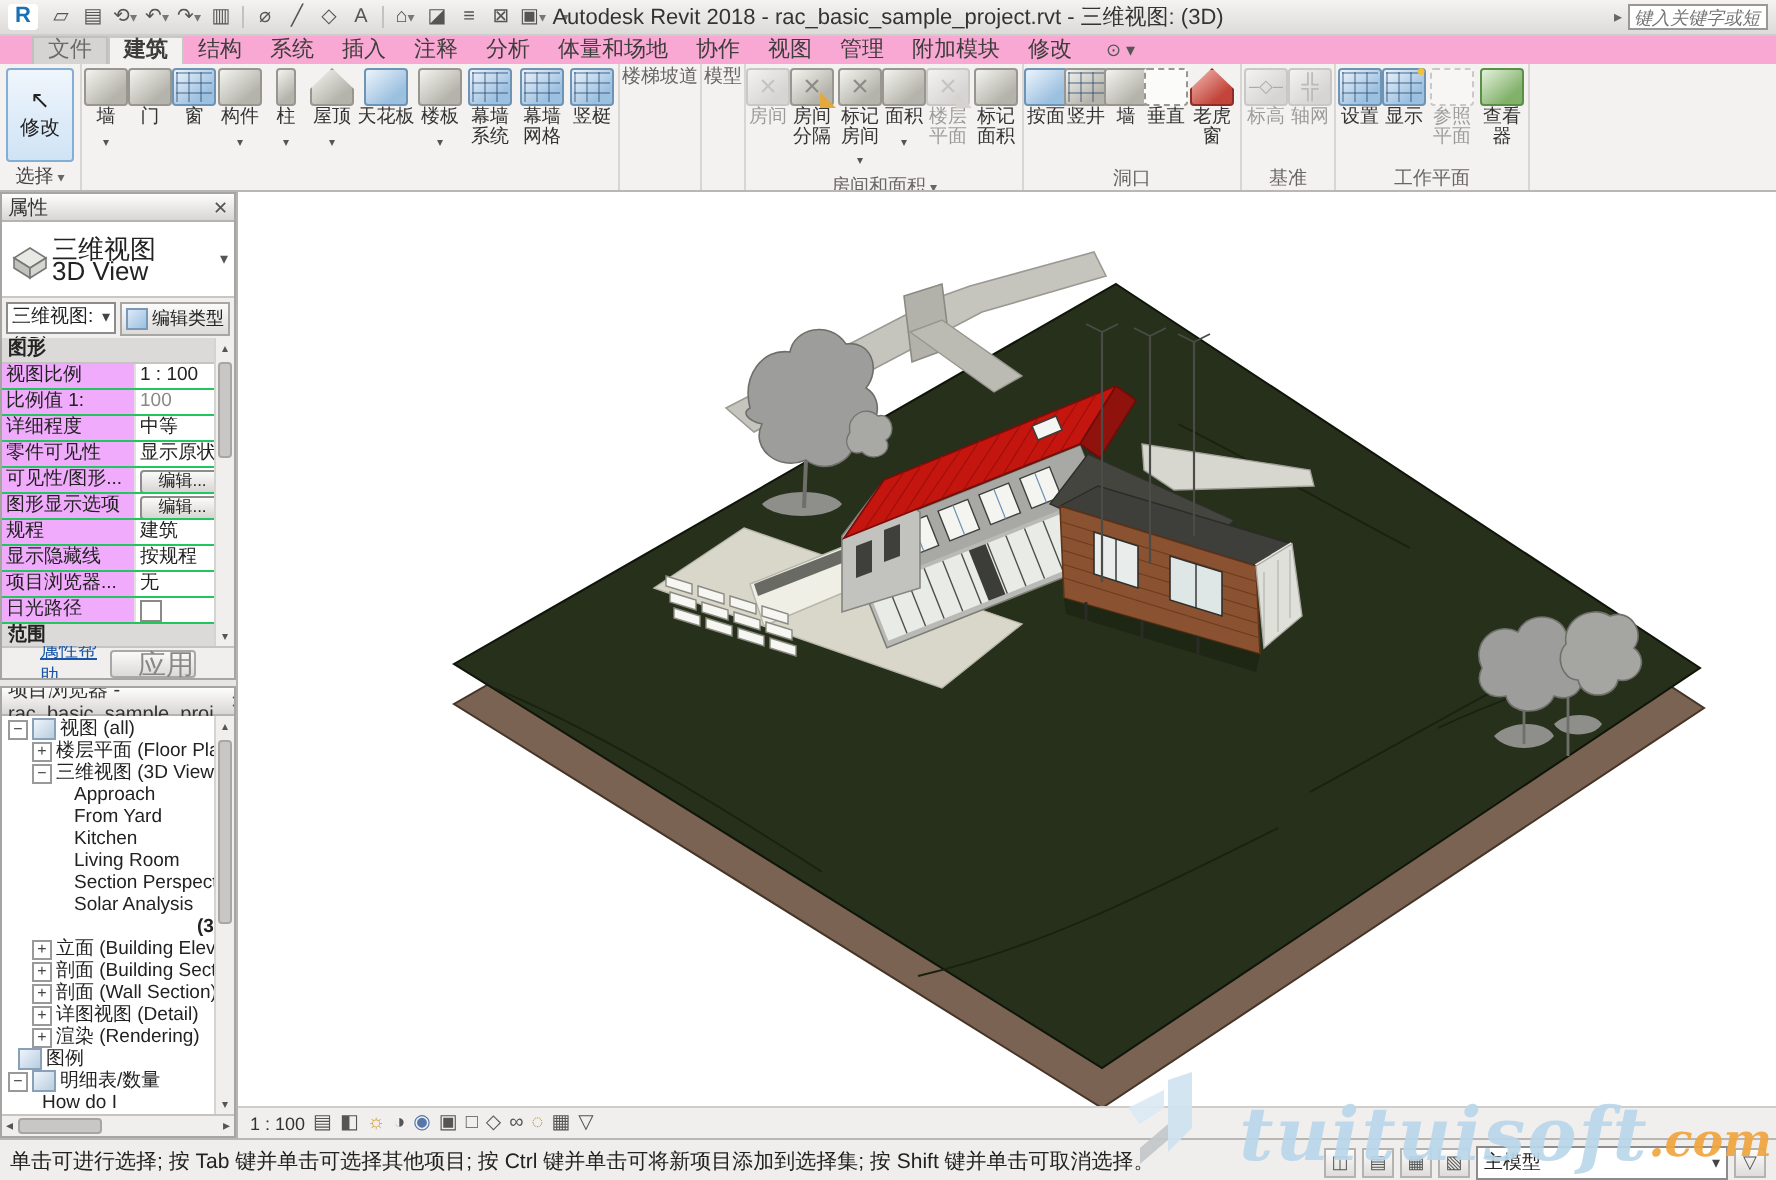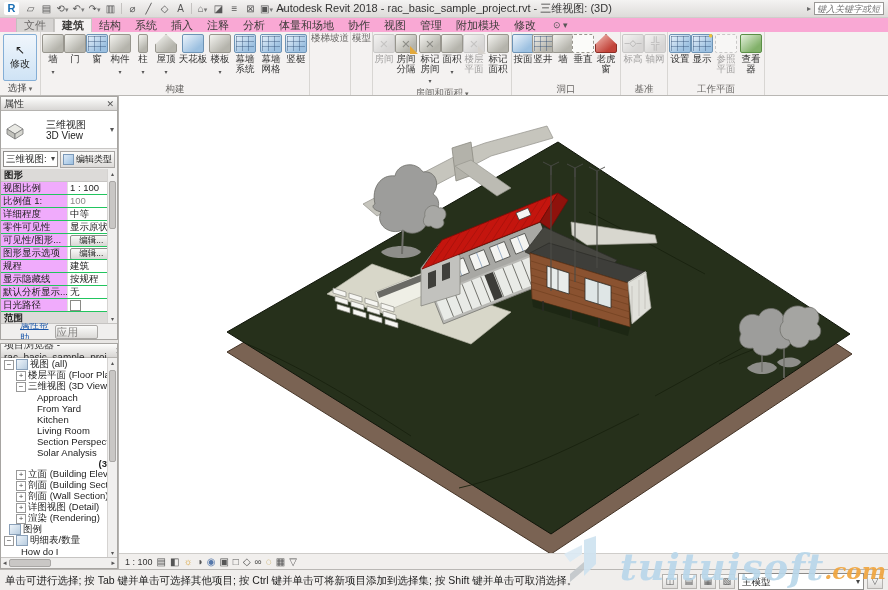--- a/index.html
+++ b/index.html
@@ -79,21 +79,21 @@
   .leftcol{position:absolute;left:0;top:0;bottom:0;width:119px;border-right:1px solid #b5b3b0;
            box-sizing:border-box;display:flex;flex-direction:column;background:#e8e6e4;}
   .palette{background:#f0efee;border:1px solid #a7a5a2;display:flex;flex-direction:column;overflow:hidden;}
   .props{height:242px;}
   .browser{flex:1;margin-top:3px;}
   .palhead{height:13px;background:linear-gradient(#fdfdfc,#d8d6d4);border-bottom:1px solid #b5b3b0;
            display:flex;align-items:center;padding:0 3px;font-size:10px;color:#333;flex:none;}
   .palhead .px{margin-left:auto;font-size:9px;color:#555;}
 
   .typesel{height:37px;background:#fff;border-bottom:1px solid #c9c7c5;display:flex;align-items:center;padding:0 3px;flex:none;}
-  .typesel .tname{flex:1;font-size:10px;line-height:11px;margin-left:20px;}
+  .typesel .tname{flex:1;font-size:13px;line-height:11px;margin-left:0;}
   .typesel .tarr{font-size:8px;color:#555;}
   .combrow{height:18px;display:flex;align-items:center;gap:2px;padding:1px 2px;flex:none;}
   .combo{flex:1;height:14px;background:#fff;border:1px solid #8e8c8a;font-size:9.5px;line-height:14px;
          padding:0 2px;display:flex;}
   .combo .ca{margin-left:auto;font-size:8px;color:#444;}
   .edittype{height:15px;border:1px solid #a8a6a4;background:linear-gradient(#fbfbfa,#dddbd9);
             font-size:9px;display:flex;align-items:center;padding:0 2px;gap:2px;}
   .et-ic{width:9px;height:9px;border:1px solid #7a98b8;background:linear-gradient(135deg,#dbe9f8,#9cc0e0);}
 
   .pgrid{flex:1;overflow:hidden;background:#f0abfc;position:relative;}
@@ -103,21 +103,21 @@
   .prow .pv.gray{color:#8a8886;}
   .pbtn{height:10px;margin-top:1px;width:90%;border:1px solid #8e8c8a;background:linear-gradient(#fafaf9,#d8d6d4);
         font-size:8.5px;line-height:9px;text-align:center;border-radius:2px;}
   .psec{height:12px;background:#dcdad8;border-bottom:1px solid #c6c4c2;font-weight:bold;font-size:9.5px;
         line-height:12px;padding:0 3px;display:flex;}
   .psec .tg{margin-left:auto;font-size:8px;color:#555;font-weight:normal;}
   .cb{width:9px;height:9px;border:1px solid #8a8a86;background:#fff;display:inline-block;margin-top:1px;}
   .pfoot{height:15px;flex:none;display:flex;align-items:center;padding:0 19px;border-top:1px solid #c6c4c2;}
   .phelp{color:#1a56a8;text-decoration:underline;font-size:9.5px;}
   .apply{margin-left:auto;width:44px;height:12px;border:1px solid #aaa8a6;background:linear-gradient(#fafaf9,#dcdad8);
-         color:#8a8886;font-size:11px;text-align:left;line-height:12px;border-radius:2px;}
+         color:#8a8886;font-size:14px;text-align:right;line-height:12px;border-radius:2px;}
 
   .tree{flex:1;background:#fff;overflow:hidden;position:relative;padding-top:1px;}
   .trow{height:11px;display:flex;align-items:center;font-size:9.5px;white-space:nowrap;}
   .exp{width:8px;height:8px;border:1px solid #999;background:#fff;font-size:8px;line-height:7px;text-align:center;
        color:#444;margin-right:2px;flex:none;}
   .ticon{width:10px;height:9px;border:1px solid #8aa0b8;background:linear-gradient(135deg,#eef4fa,#b8cde0);
          margin-right:2px;flex:none;}
   .trow.bold{font-weight:bold;justify-content:flex-end;}
   .hscroll{height:10px;background:#f0efee;border-top:1px solid #c6c4c2;display:flex;align-items:center;flex:none;}
   .hscroll .ha{font-size:7px;color:#555;padding:0 2px;}
@@ -250,21 +250,20 @@
           </div>
         <div class="rbtn w26">
             <span class="ic b g"></span>
             <div class="lbl">幕墙网格</div>
           </div>
         <div class="rbtn w24">
             <span class="ic b g"></span>
             <div class="lbl">竖梃</div>
           </div>
       </div>
-      <div class="rlabel">构建</div>
     </div>
 
     <div class="rgroup">
       <div class="rlabel">楼梯坡道</div>
     </div>
 
     <div class="rgroup">
       <div class="rlabel">模型</div>
     </div>
 
@@ -426,21 +425,21 @@
             </div>
           <div class="prow">
               <div class="pl">规程</div>
               <div class="pv">建筑</div>
             </div>
           <div class="prow">
               <div class="pl">显示隐藏线</div>
               <div class="pv">按规程</div>
             </div>
           <div class="prow">
-              <div class="pl">默认分析显示...</div>
+              <div class="pl">项目浏览器...</div>
               <div class="pv">无</div>
             </div>
           <div class="prow">
               <div class="pl">日光路径</div>
               <div class="pv"><span class="cb"></span></div>
             </div>
           <div class="psec">
               <span>范围</span>
               <span class="tg">▴</span>
             </div>

